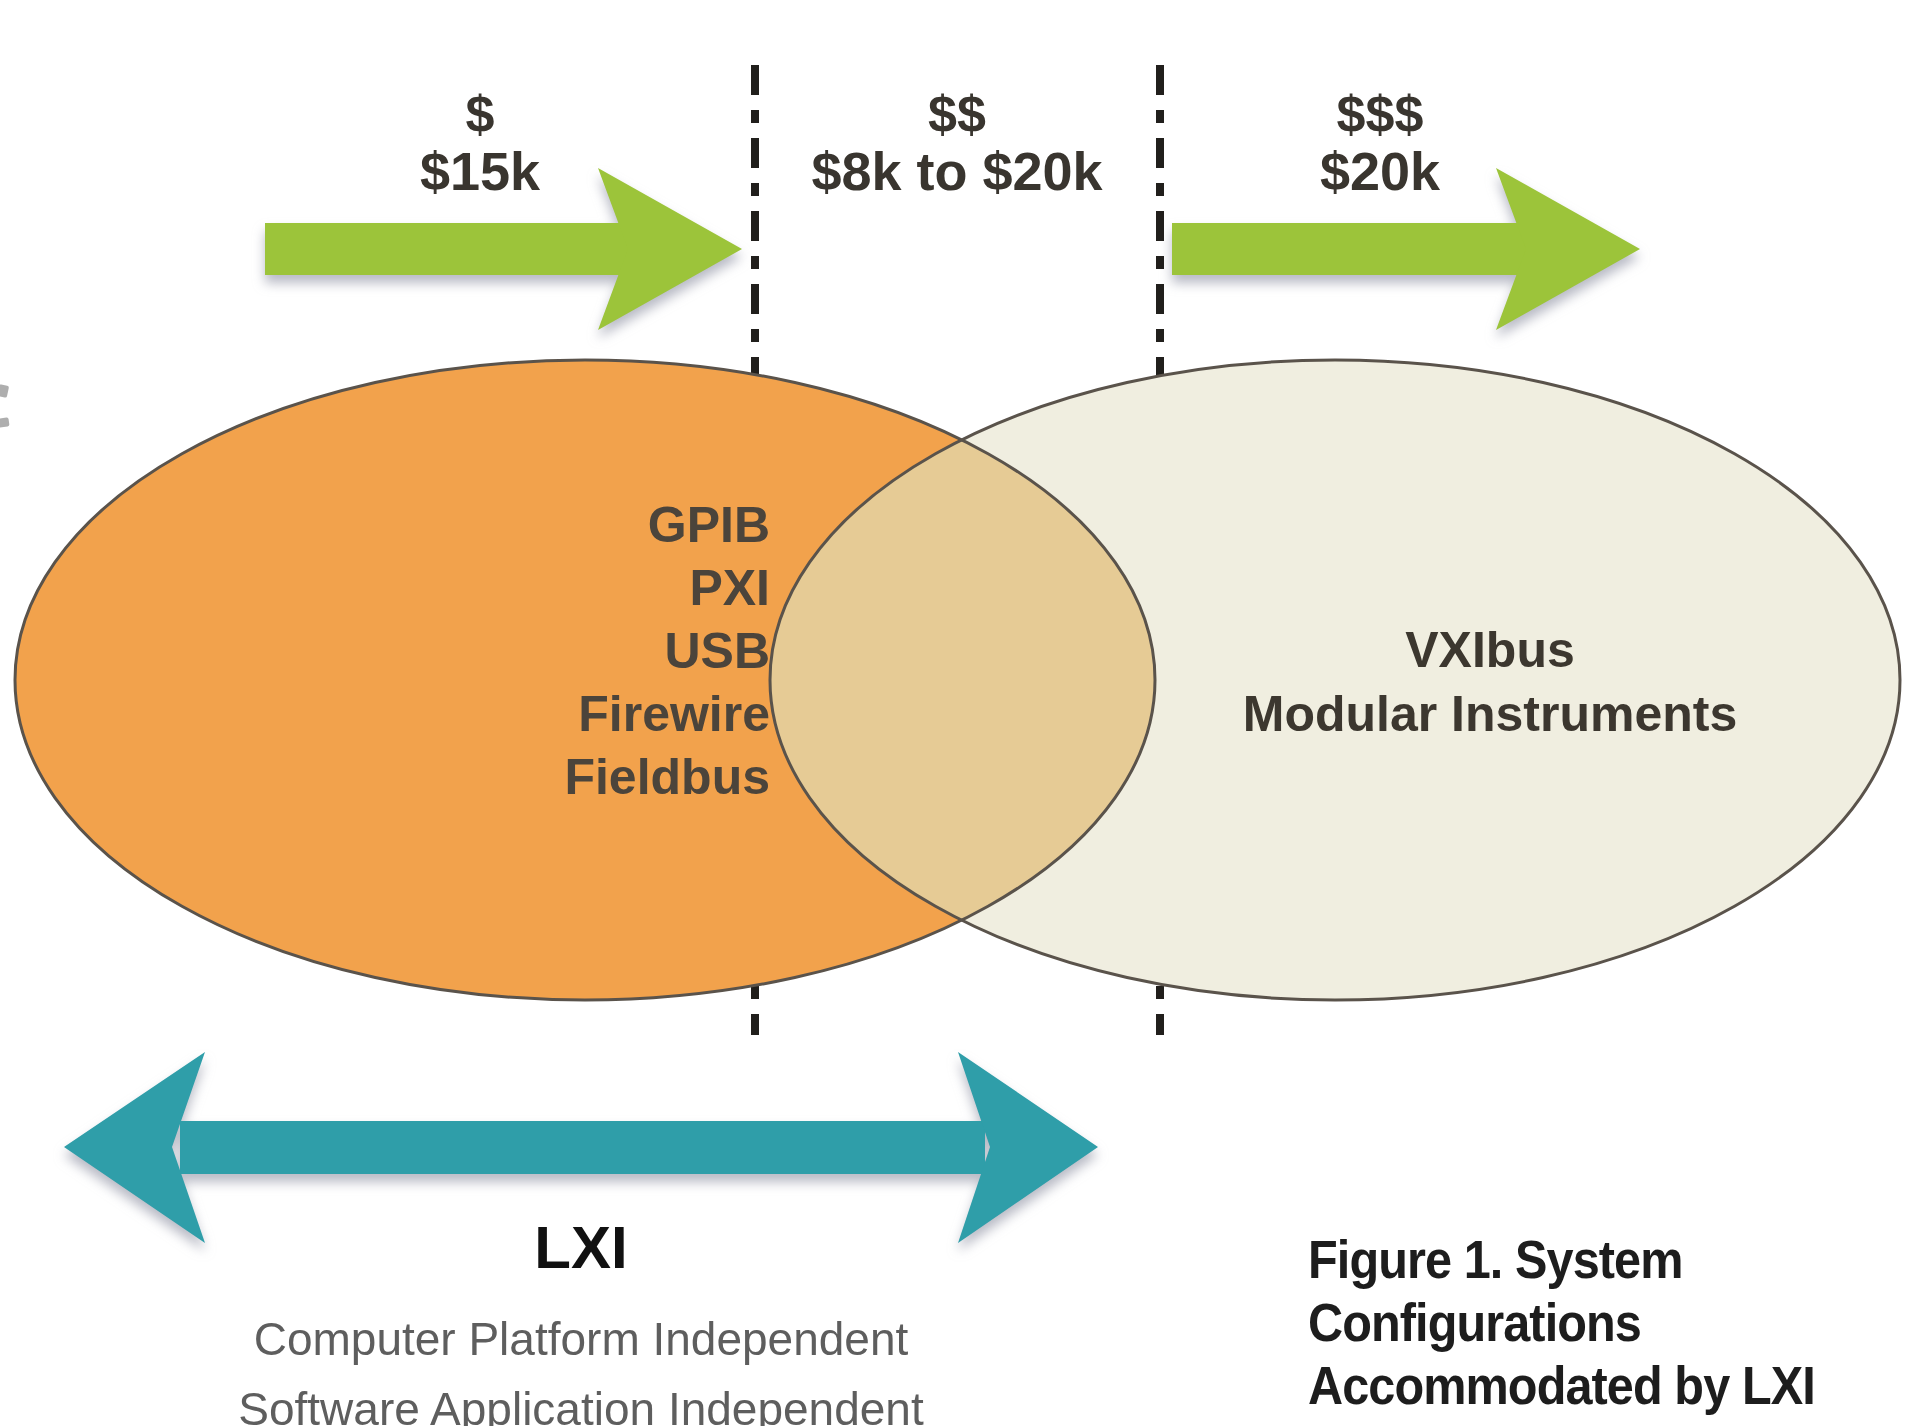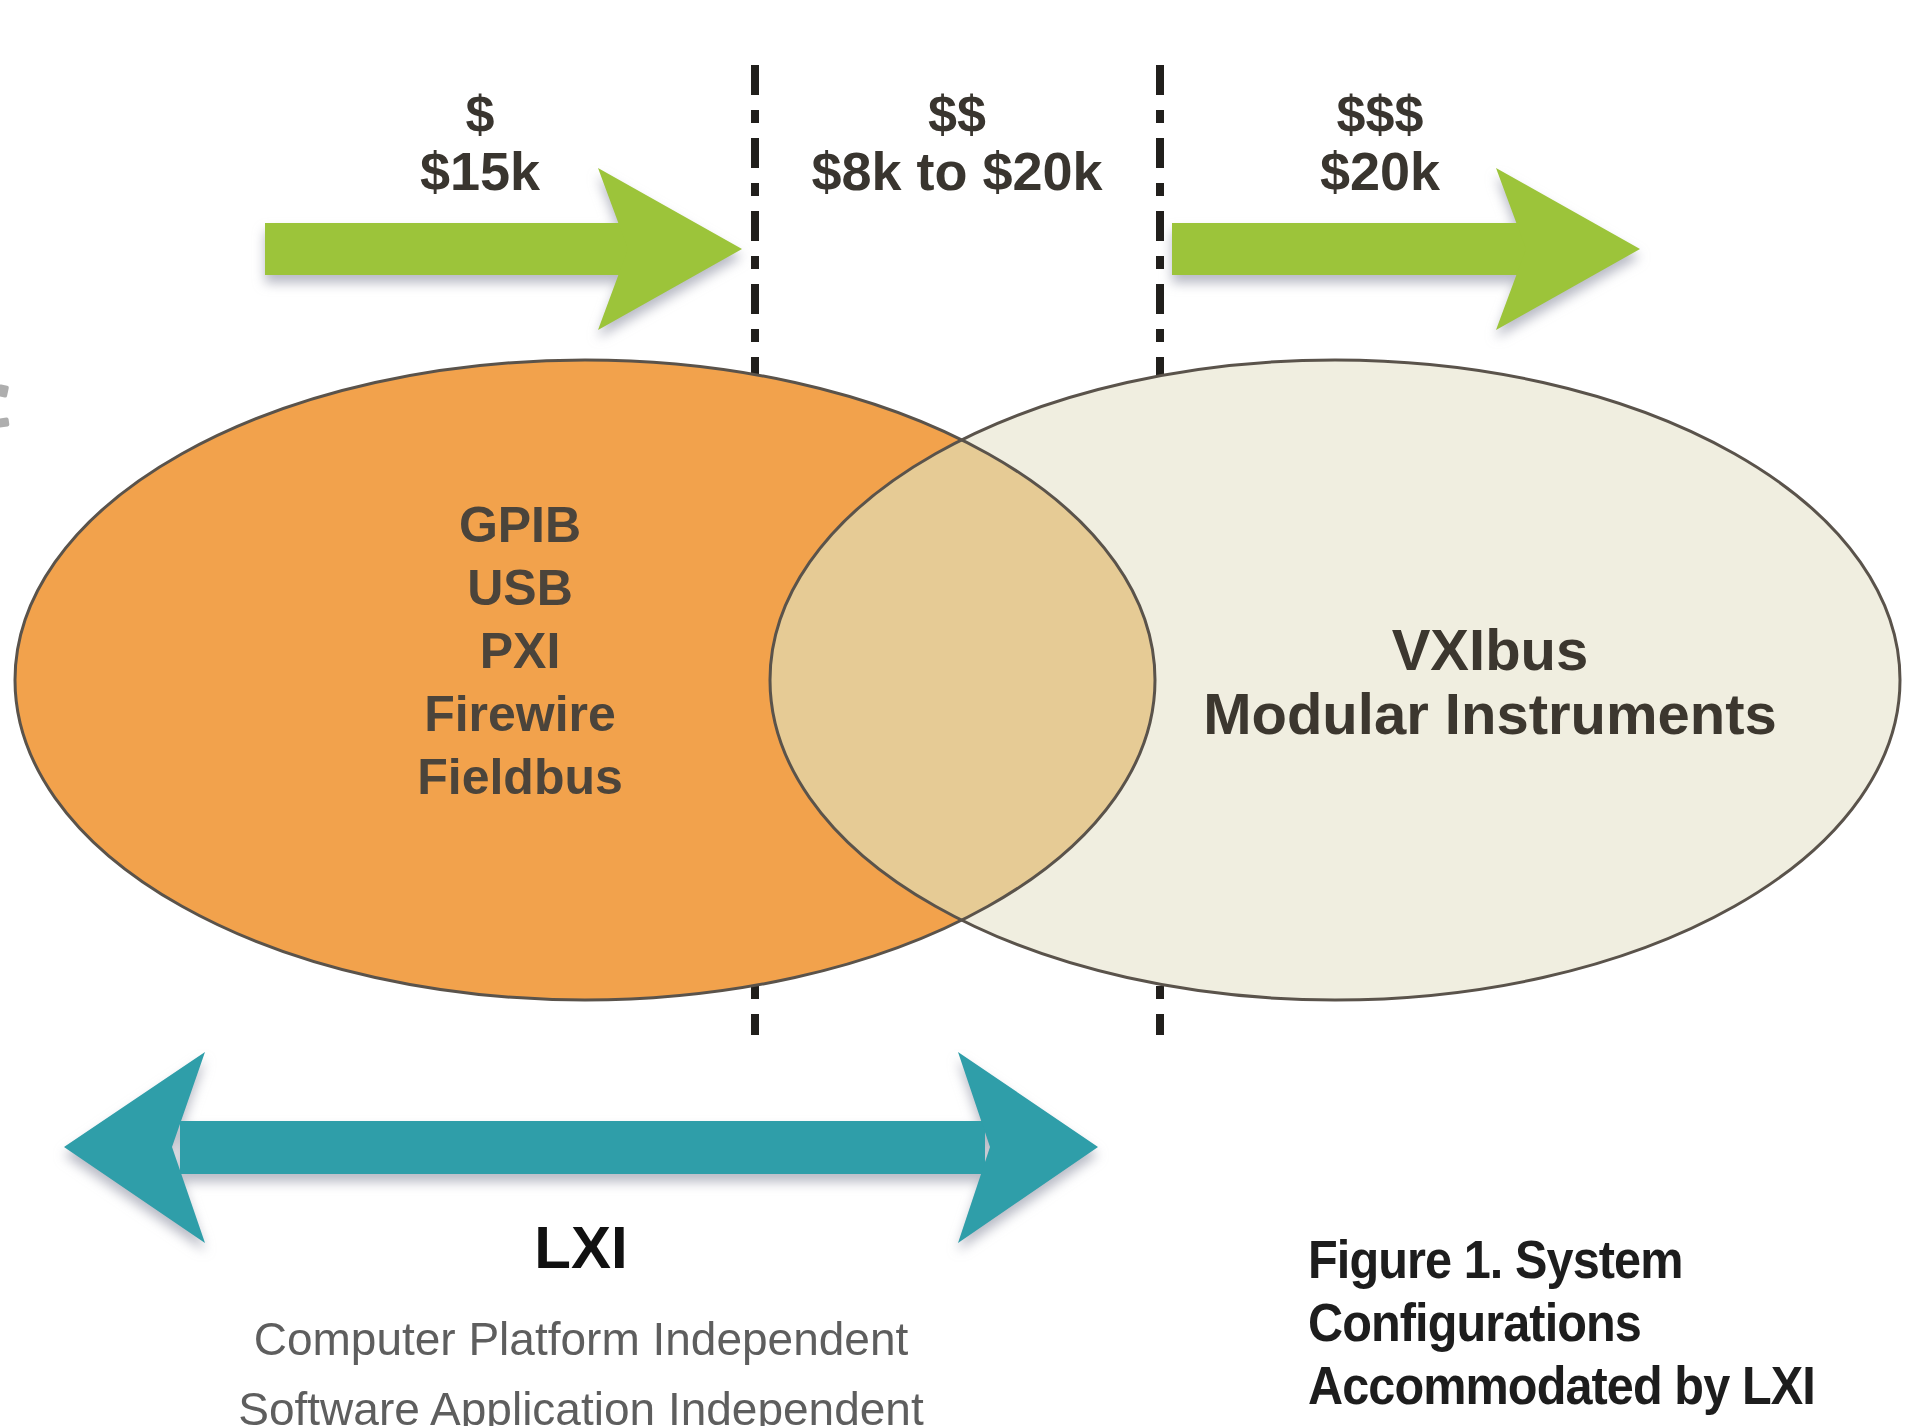--- a/index.html
+++ b/index.html
@@ -9,26 +9,26 @@
   }
   .art{position:absolute;left:0;top:0;width:1920px;height:1426px;}
   .shadowed{filter:drop-shadow(0px 8px 6px rgba(125,130,150,0.55));}
 
   .label{position:absolute;text-align:center;}
 
   .tier{width:420px;color:#39352f;font-weight:bold;line-height:58px;font-size:52px;}
   .tier .range{font-size:54px;line-height:56px;}
 
   .bus-list{
-    position:absolute;left:270px;top:494px;width:500px;text-align:center;
+    position:absolute;left:270px;top:494px;width:500px;text-align:right;
     font-size:50px;font-weight:bold;color:#4b443b;line-height:63px;letter-spacing:0px;
   }
   .vxi{
     position:absolute;left:1140px;top:618px;width:700px;text-align:center;
-    font-size:58px;font-weight:bold;color:#3c372f;line-height:64px;
+    font-size:50px;font-weight:bold;color:#3c372f;line-height:64px;
   }
   .lxi-block{
     position:absolute;left:181px;top:1218px;width:800px;text-align:center;
   }
   .lxi-title{font-size:60px;line-height:60px;font-weight:bold;color:#111111;}
   .lxi-sub{font-size:46px;line-height:50px;color:#5e5e5e;filter:blur(0.5px);}
   .lxi-sub.first{margin-top:36px;}
   .lxi-sub.second{margin-top:20px;}
 
   .caption{
@@ -89,22 +89,22 @@
     <div class="sign">$$</div>
     <div class="range">$8k to $20k</div>
   </div>
   <div class="label tier" style="left:1170px;top:85px;">
     <div class="sign">$$$</div>
     <div class="range">$20k</div>
   </div>
 
   <div class="bus-list">
     <div>GPIB</div>
+    <div>PXI</div>
     <div>USB</div>
-    <div>PXI</div>
     <div>Firewire</div>
     <div>Fieldbus</div>
   </div>
 
   <div class="vxi">
     <div>VXIbus</div>
     <div>Modular Instruments</div>
   </div>
 
   <div class="lxi-block">

